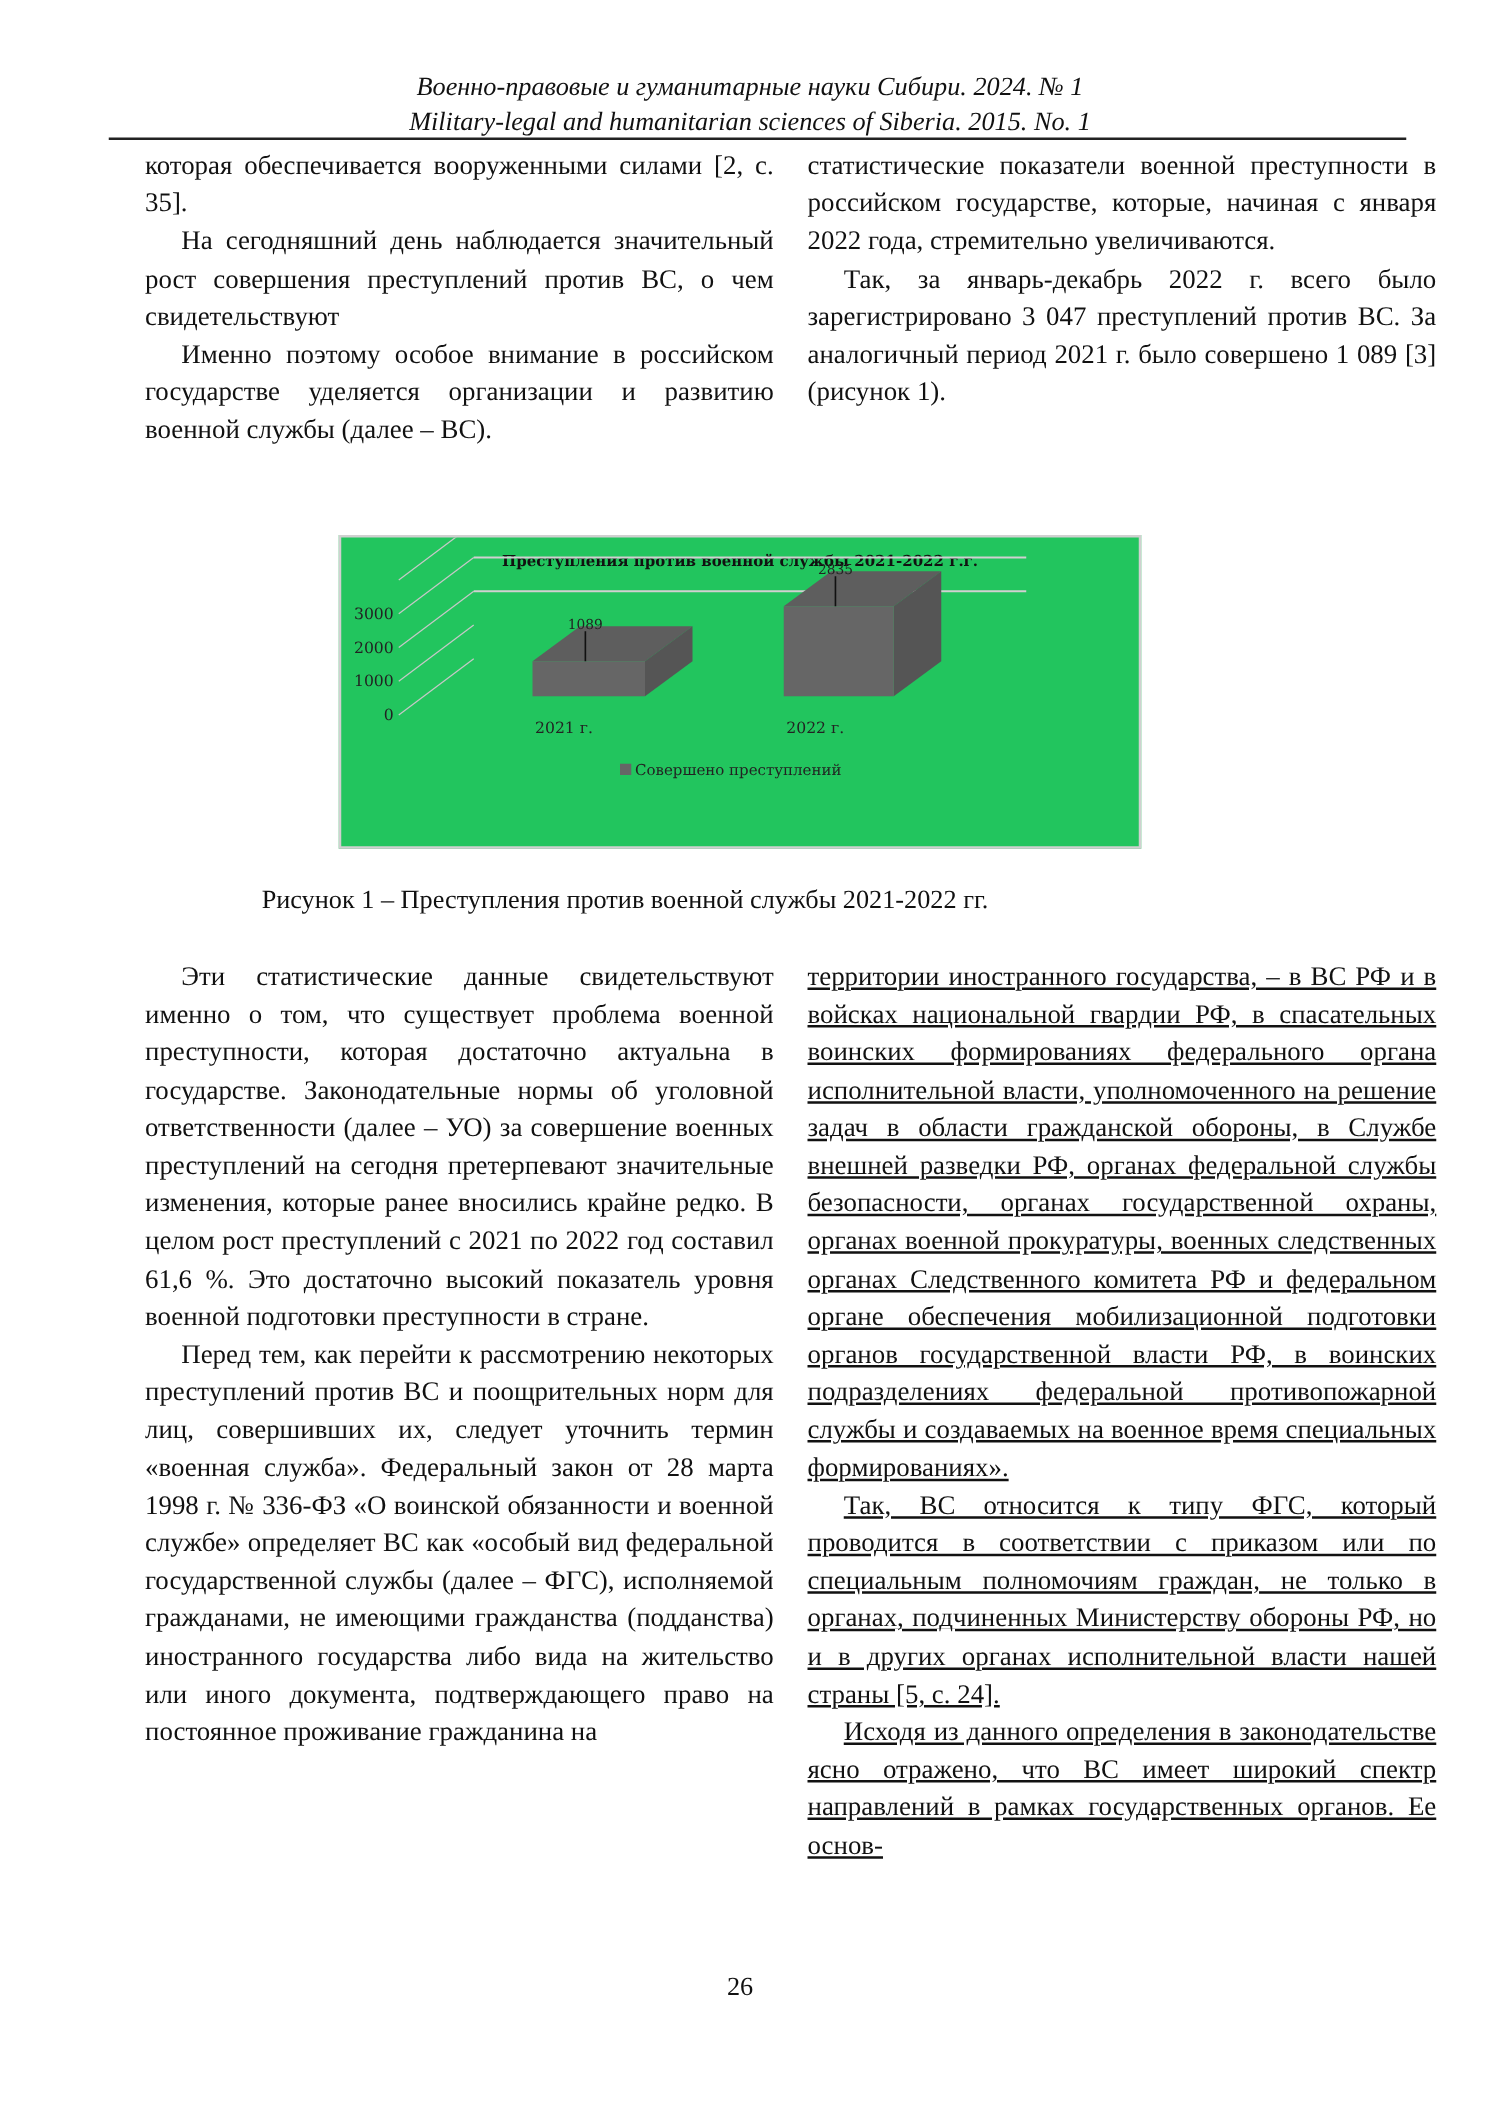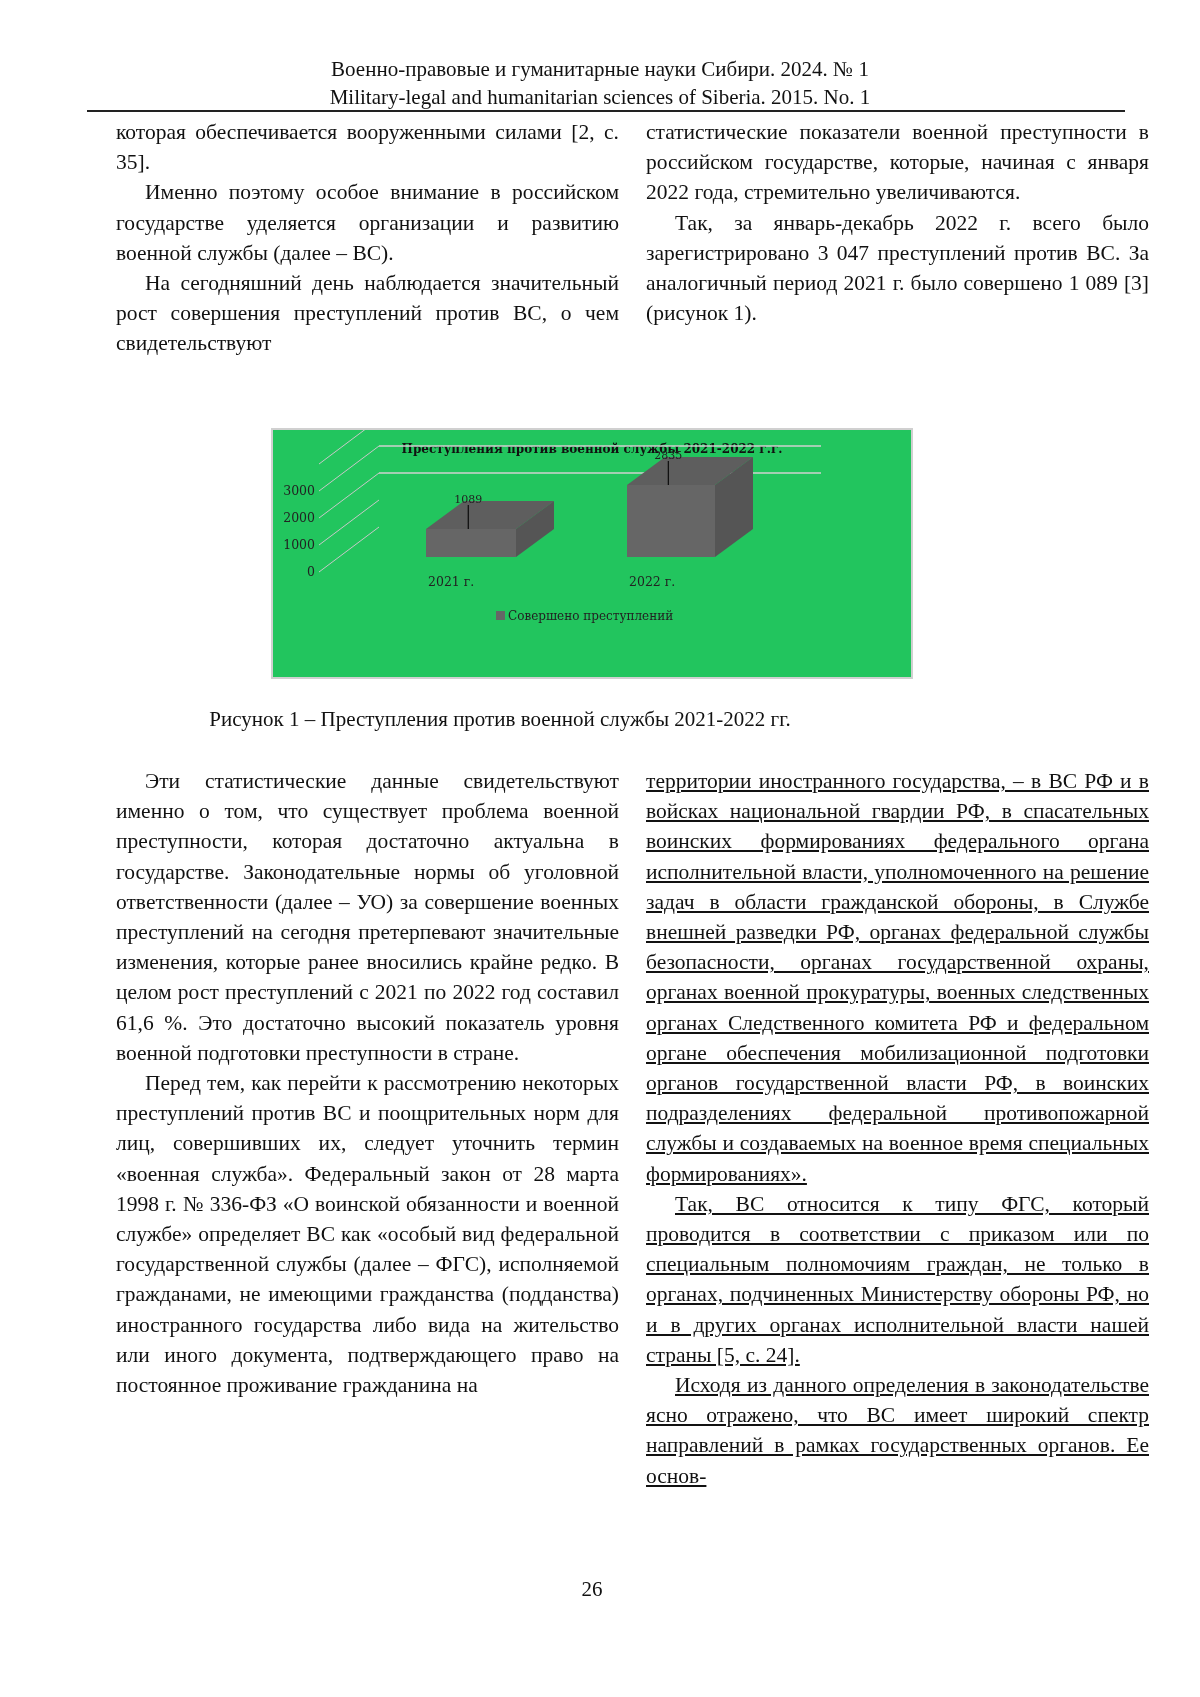--- a/index.html
+++ b/index.html
@@ -1,19 +1,19 @@
 <!DOCTYPE html>
 <html><head>
 <meta charset="utf-8">
 <style>
   html, body { margin: 0; padding: 0; background: #ffffff; }
   body { width: 1200px; height: 1697px; position: relative; overflow: hidden;
          font-family: "Liberation Serif", serif; color: #111; }
   .header { position: absolute; left: 0; width: 1200px; top: 55px; text-align: center;
-            font-size: 21px; line-height: 28px; color: #111; }
+            font-style: italic; font-size: 21px; line-height: 28px; color: #111; }
   .header-rule { position: absolute; left: 87px; top: 110px; width: 1038px; height: 0;
                  border-top: 2px solid #222; }
   .col { position: absolute; width: 503px; font-size: 21.5px; line-height: 30.2px;
          text-align: justify; margin-left: 29px; }
   .col p { margin: 0; text-indent: 0; }
   .col p.ind { text-indent: 29px; }
   .col p.cont { text-indent: 0; }
   .col-left-top { left: 87px; top: 117px; }
   .col-right-top { left: 617px; top: 117px; }
   .col-left-bot { left: 87px; top: 766px; }
@@ -35,22 +35,22 @@
 <body>
 
 <div class="header">
   <div>Военно-правовые и гуманитарные науки Сибири. 2024. № 1</div>
   <div>Military-legal and humanitarian sciences of Siberia. 2015. No. 1</div>
 </div>
 <div class="header-rule"></div>
 
 <div class="col col-left-top">
   <p class="cont">которая обеспечивается вооруженными силами [2, с. 35].</p>
+  <p class="ind">На сегодняшний день наблюдается значительный рост совершения преступлений против ВС, о чем свидетельствуют</p>
   <p class="ind">Именно поэтому особое внимание в российском государстве уделяется организации и развитию военной службы (далее – ВС).</p>
-  <p class="ind">На сегодняшний день наблюдается значительный рост совершения преступлений против ВС, о чем свидетельствуют</p>
 </div>
 
 <div class="col col-right-top">
   <p class="cont">статистические показатели военной преступности в российском государстве, которые, начиная с января 2022 года, стремительно увеличиваются.</p>
   <p class="ind">Так, за январь-декабрь 2022 г. всего было зарегистрировано 3 047 преступлений против ВС. За аналогичный период 2021 г. было совершено 1 089 [3] (рисунок 1).</p>
 </div>
 
 <div class="figure">
   <svg id="chart" width="638" height="247" viewBox="0 0 638 247">
     <text id="chart-title" class="chart-title" x="319" y="23" text-anchor="middle">Преступления против военной службы 2021-2022 г.г.</text>

